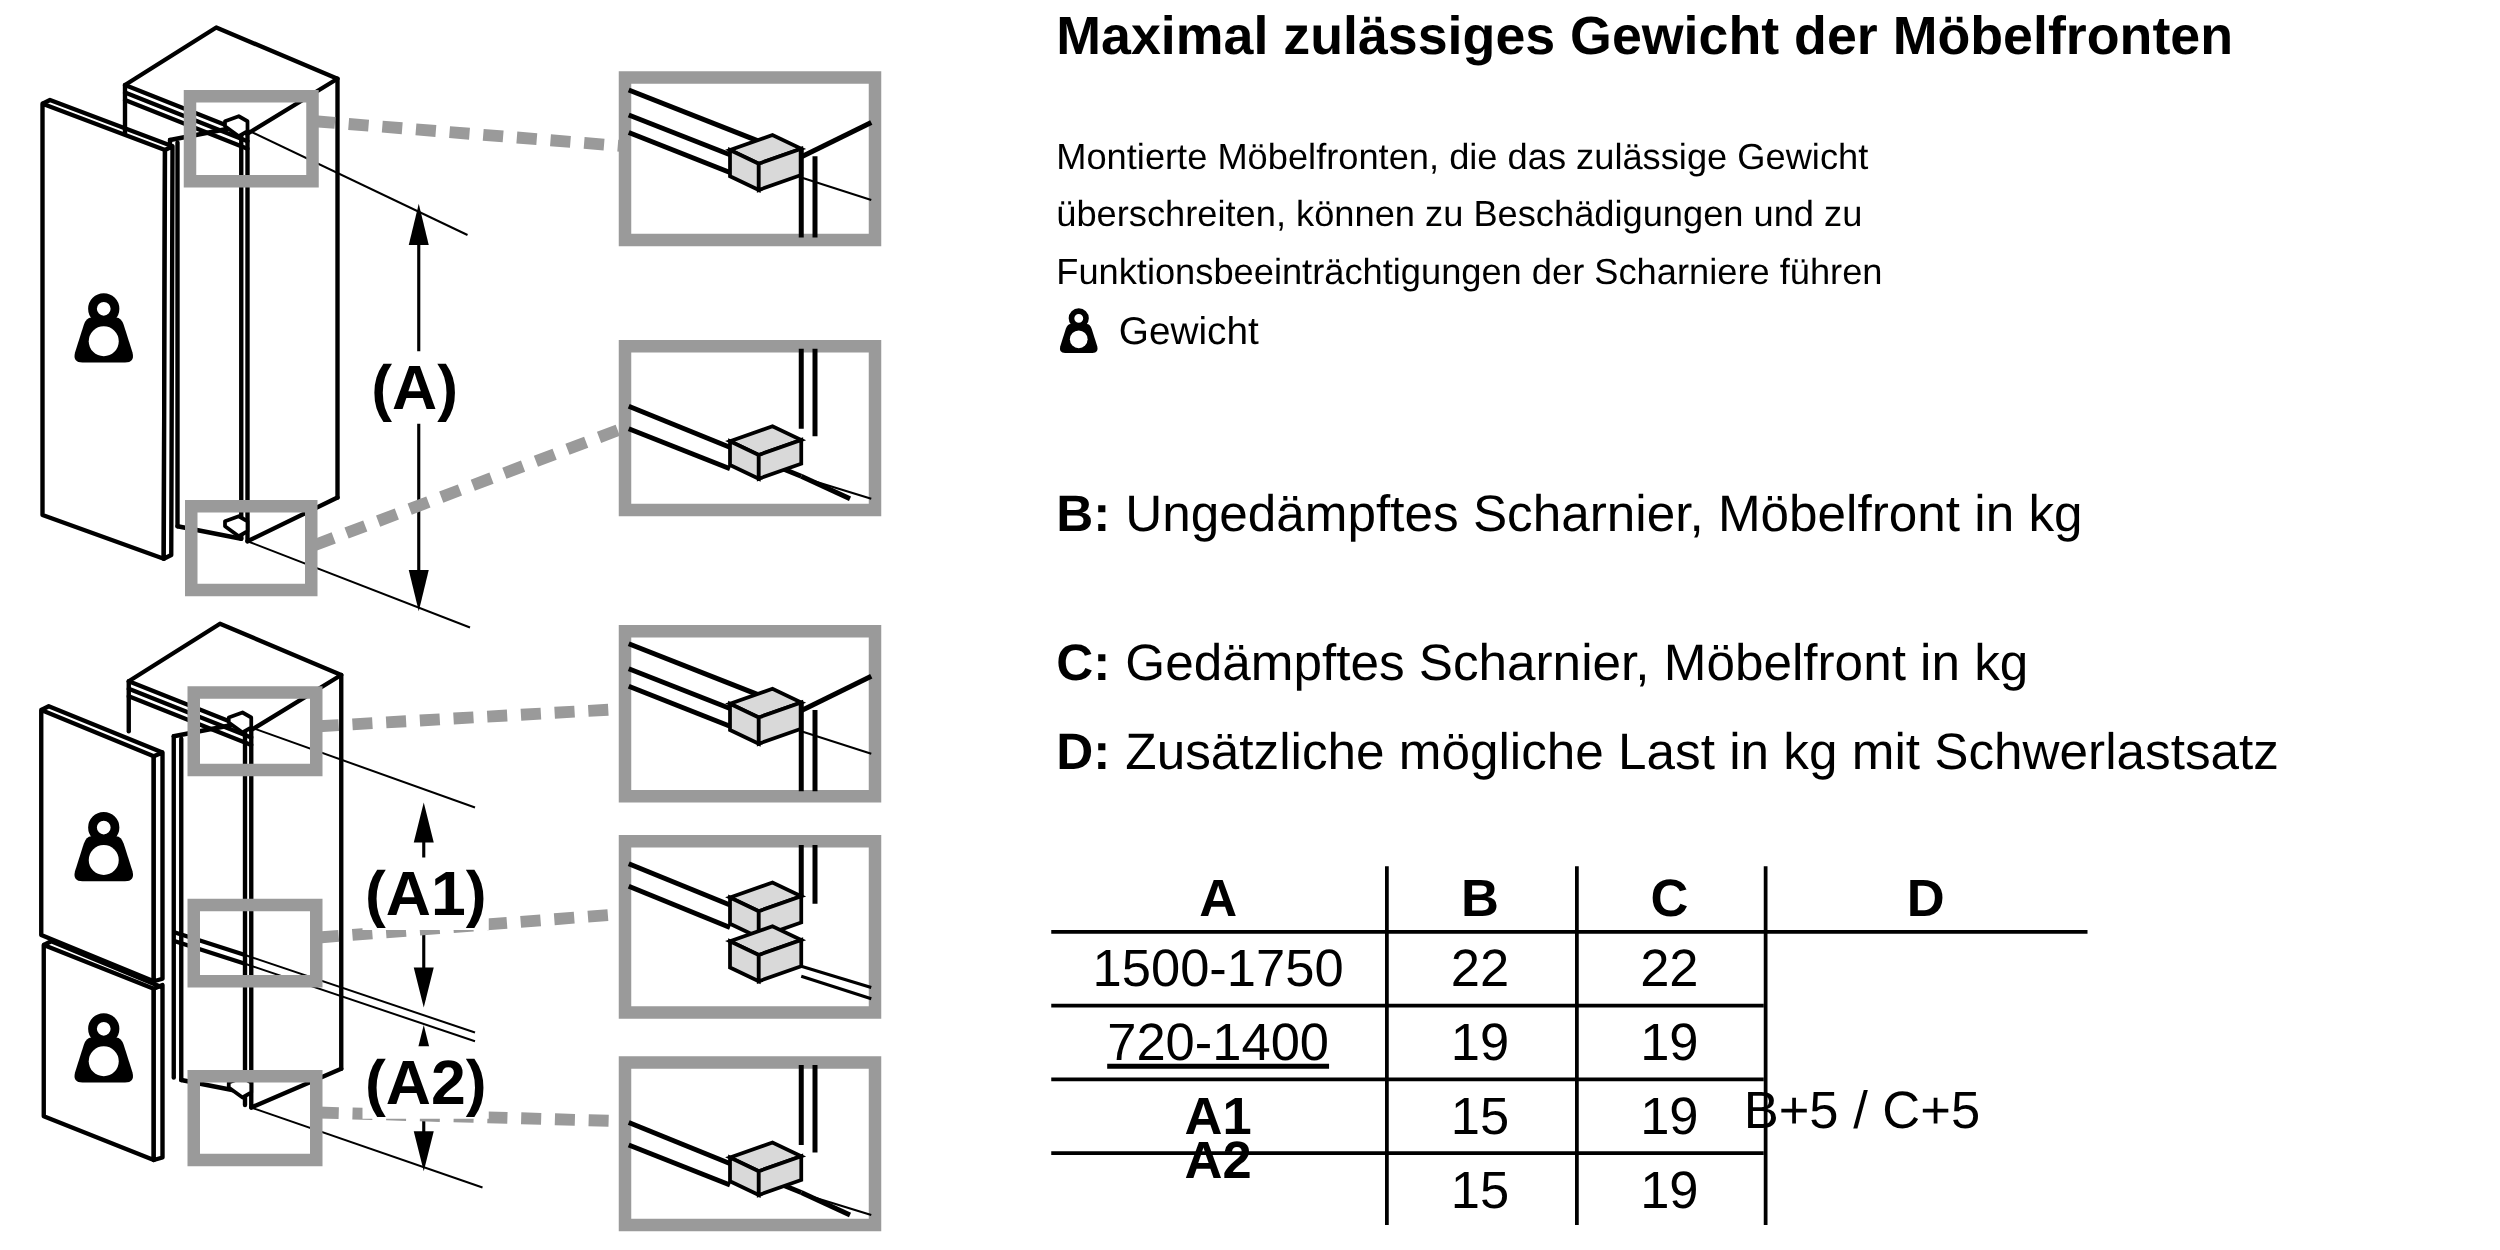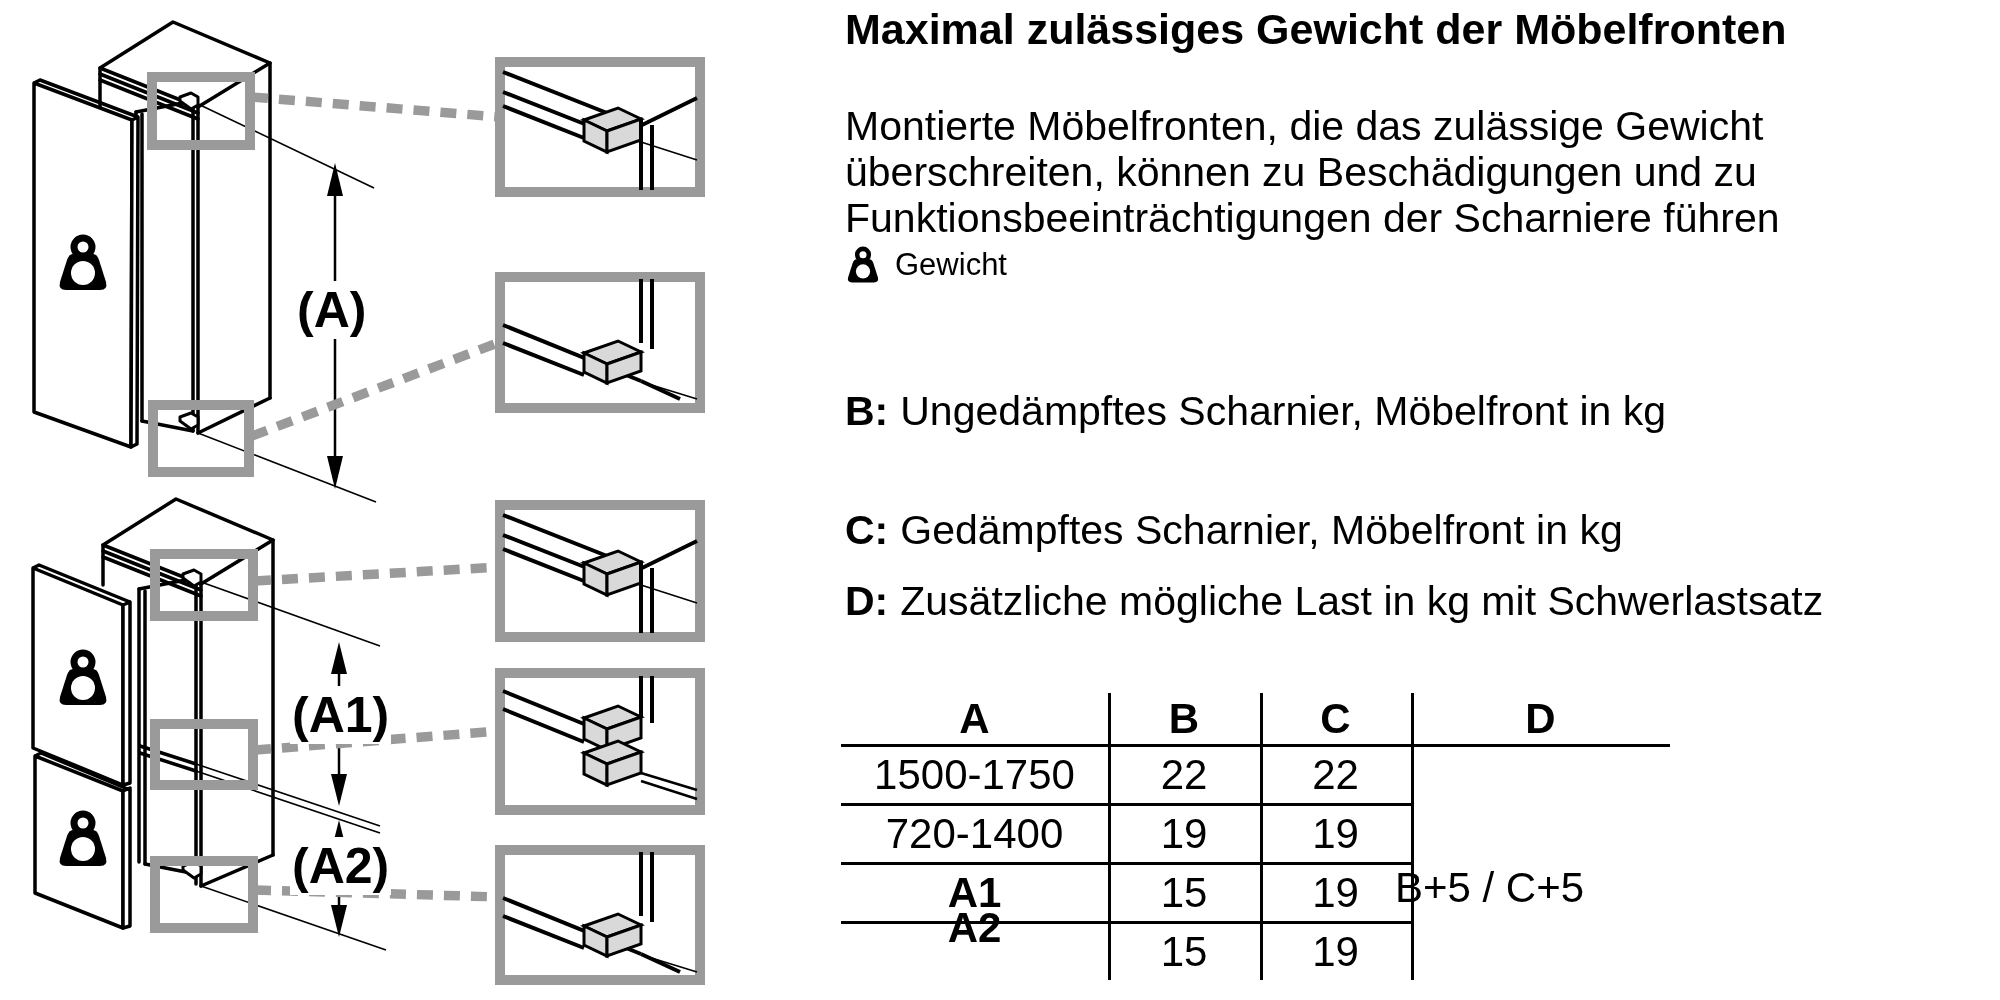--- a/index.html
+++ b/index.html
@@ -1,20 +1,20 @@
 <!DOCTYPE html>
 <html><head>
 <meta charset="utf-8">
 <style>
   html,body{margin:0;padding:0;background:#ffffff;}
   .page{position:relative;width:2000px;height:1000px;background:#ffffff;overflow:hidden;
         font-family:"Liberation Sans","DejaVu Sans",sans-serif;color:#000;}
   .abs{position:absolute;}
   .title{left:845px;top:5px;font-size:43px;font-weight:bold;white-space:nowrap;}
-  .para{left:845px;top:103px;font-size:41px;line-height:46px;white-space:nowrap;}
+  .para{left:845px;top:103px;font-size:29px;line-height:46px;white-space:nowrap;}
   .iconline{left:845px;top:245px;display:flex;align-items:center;font-size:31px;white-space:nowrap;}
   .iconline .txt{margin-left:14px;}
   .legendline{left:845px;font-size:41px;white-space:nowrap;}
   .legendline .key{font-weight:bold;}
   .legendline .txt{margin-left:12px;}
   .cell{display:flex;align-items:center;justify-content:center;font-size:42px;}
   .bold{font-weight:bold;}
   .tline{background:#000;}
   .dimlabel{font-size:50px;font-weight:bold;background:#fff;padding:0 2px;white-space:nowrap;}
   .art{left:0;top:0;}
@@ -227,21 +227,21 @@
 
     <div class="abs cell bold" style="left:841px;top:693px;width:267px;height:51px;">A</div>
     <div class="abs cell bold" style="left:1108px;top:693px;width:152px;height:51px;">B</div>
     <div class="abs cell bold" style="left:1260px;top:693px;width:151px;height:51px;">C</div>
     <div class="abs cell bold" style="left:1411px;top:693px;width:259px;height:51px;">D</div>
 
     <div class="abs cell" style="left:841px;top:747px;width:267px;height:56px;">1500-1750</div>
     <div class="abs cell" style="left:1108px;top:747px;width:152px;height:56px;">22</div>
     <div class="abs cell" style="left:1260px;top:747px;width:151px;height:56px;">22</div>
 
-    <div class="abs cell" style="left:841px;top:806px;width:267px;height:56px;">720-1400</div>
+    <div class="abs cell" style="left:841px;top:806px;width:267px;height:56px;text-decoration:underline;">720-1400</div>
     <div class="abs cell" style="left:1108px;top:806px;width:152px;height:56px;">19</div>
     <div class="abs cell" style="left:1260px;top:806px;width:151px;height:56px;">19</div>
 
     <div class="abs cell bold" style="left:841px;top:865px;width:267px;height:56px;">A1</div>
     <div class="abs cell" style="left:1108px;top:865px;width:152px;height:56px;">15</div>
     <div class="abs cell" style="left:1260px;top:865px;width:151px;height:56px;">19</div>
 
     <div class="abs cell bold" style="left:841px;top:900px;width:267px;height:56px;">A2</div>
     <div class="abs cell" style="left:1108px;top:924px;width:152px;height:56px;">15</div>
     <div class="abs cell" style="left:1260px;top:924px;width:151px;height:56px;">19</div>

